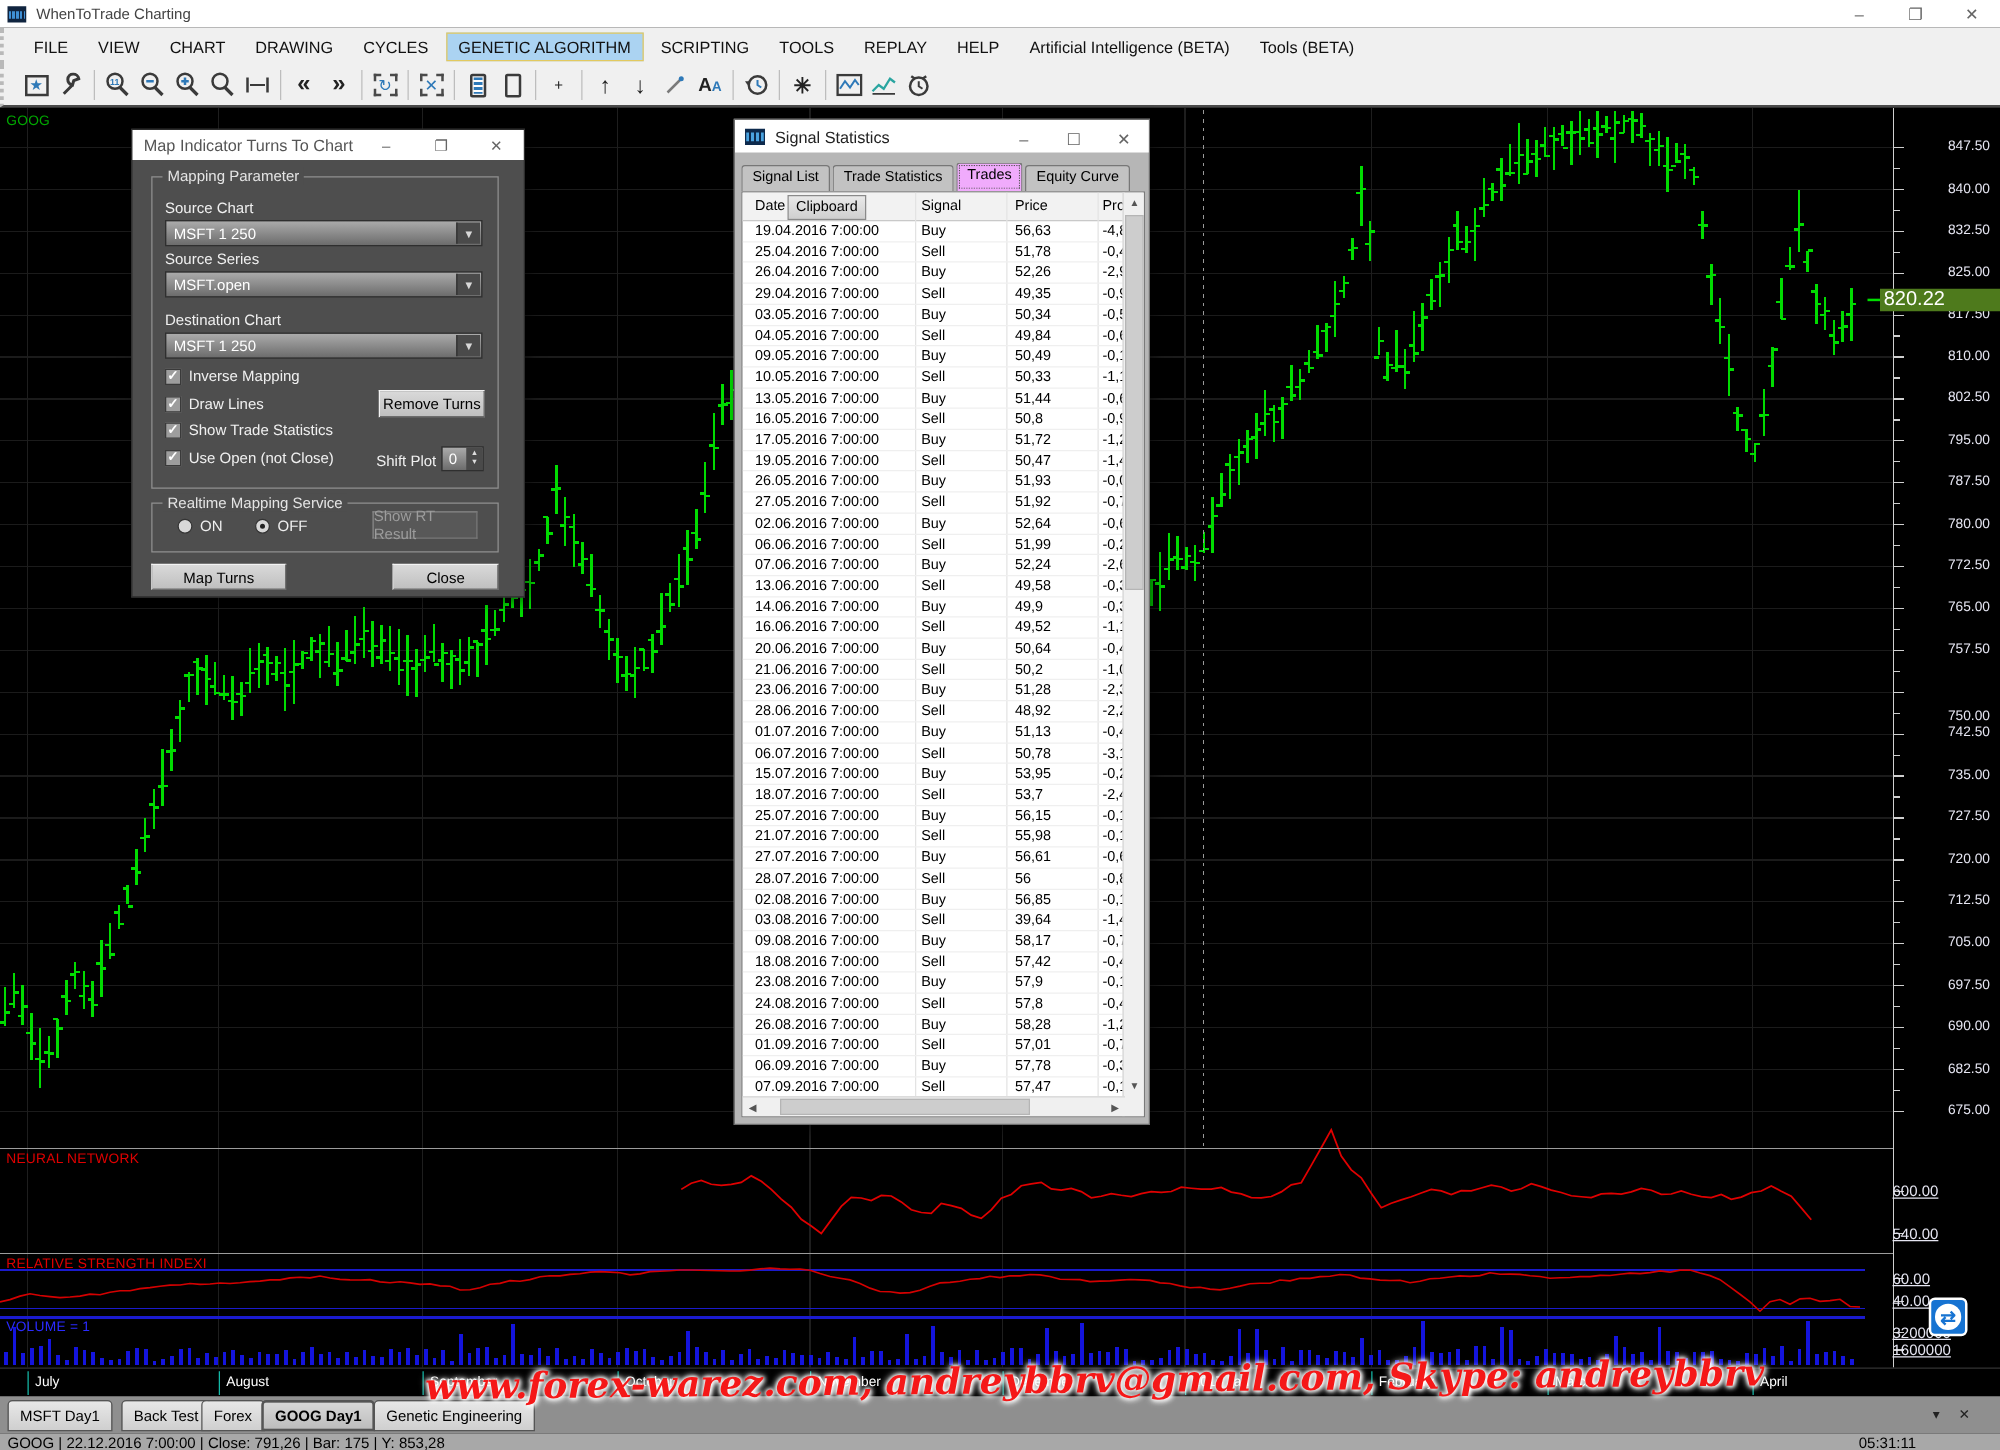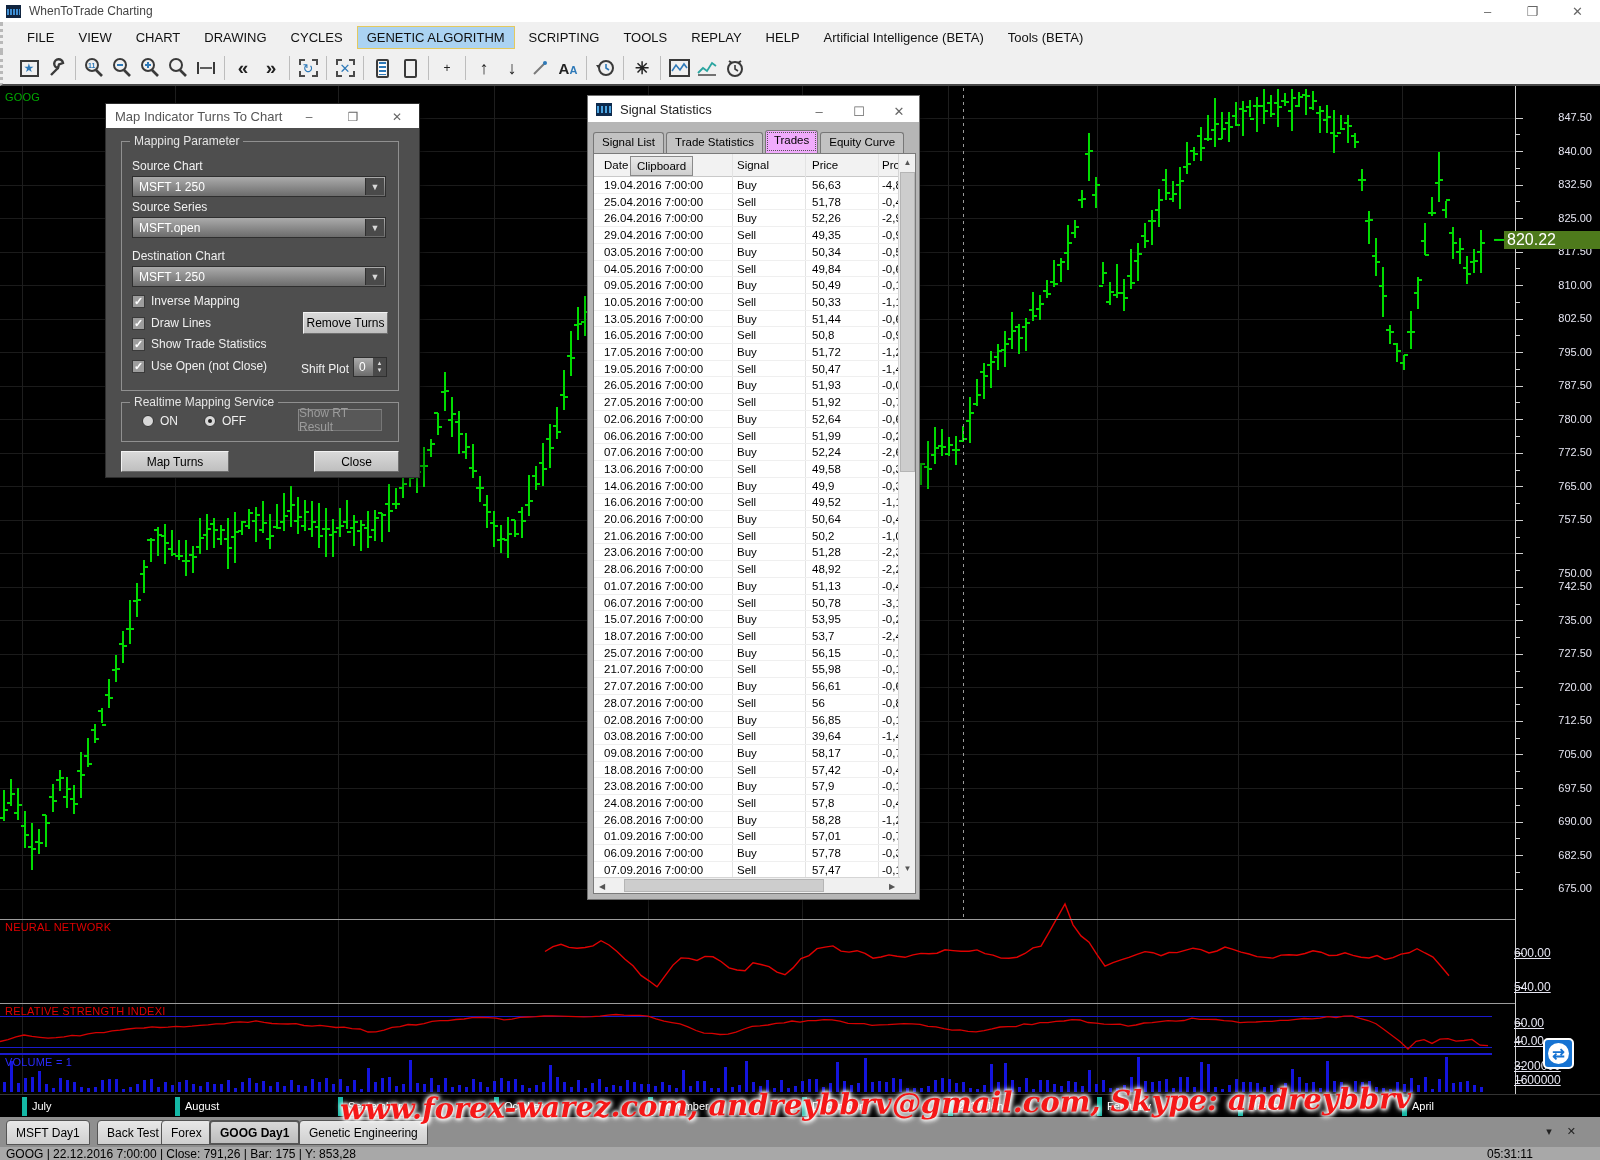--- a/index.html
+++ b/index.html
@@ -37,21 +37,21 @@
   #chart-bg { position:absolute; left:0; top:86px; width:1600px; height:1008px; background:#000; }
   #chart-svg { position:absolute; left:0; top:0; }
   .panel-label { position:absolute; font-size:11px; font-weight:normal; letter-spacing:.2px;text-align:right; }
   .axis-label { position:absolute; color:#e6e6f2; font-size:11px; width:70px; text-align:right; }
   .axis-extra { position:absolute; color:#e6e6f2; font-size:12px; width:78px; text-align:left;text-decoration:underline; }
   #price-badge { position:absolute; left:1504px; width:96px; height:18px; background:#4e7a1c;
     color:#fff; font-size:16px; line-height:18px; padding-left:3px; }
   #months-bar { position:absolute; left:0; top:1094px; width:1600px; height:23px; background:#000;
     border-top:1px solid #333; }
   .month-label { position:absolute; top:2px; height:19px; color:#fff; font-size:11px;
-    border-left:5px solid #14b8a6; padding:3px 0 0 5px; }
+    border-left:1px solid #14b8a6; padding:3px 0 0 5px; }
   
   #tabsbar { position:absolute; left:0; top:1117px; width:1600px; height:30px; background:#8f8f8f; }
   .sheet-tab { position:absolute; top:3px; height:25px; background:linear-gradient(#e8e8e8,#cfcfcf);
     border:1px solid #555; border-radius:4px 4px 0 0; font-size:12px; color:#000;
     display:flex; align-items:center; padding:0 9px; }
   .sheet-tab.active { background:linear-gradient(#d8d8d8,#bdbdbd); font-weight:bold; border-width:2px; }
   #tab-extra { position:absolute; right:18px; top:8px; color:#222; font-size:11px; letter-spacing:6px; }
   #statusbar { position:absolute; left:0; top:1147px; width:1600px; height:13px; background:#a8a8a8;
     color:#000; font-size:12px; display:flex; align-items:center; }
   #status-text { padding-left:6px; }

